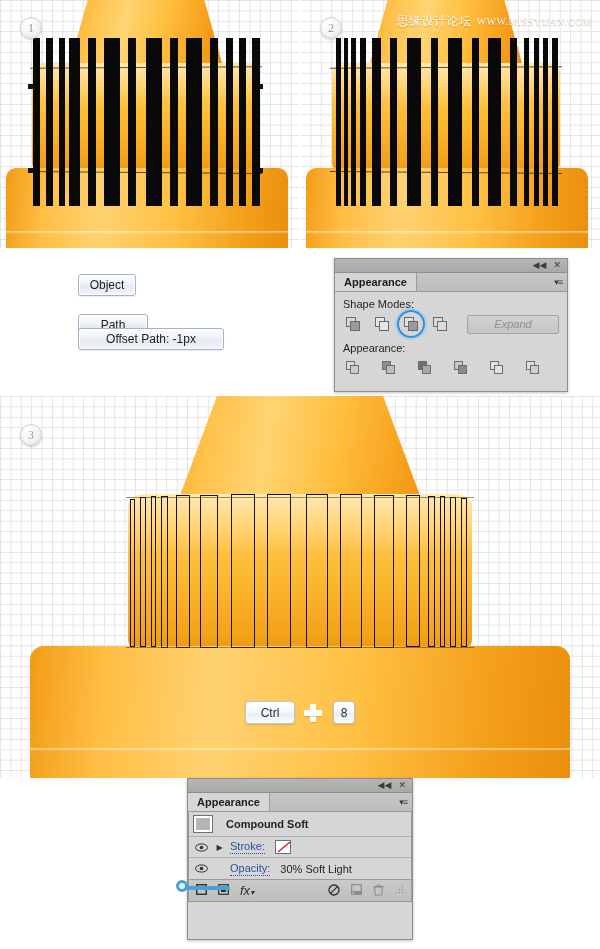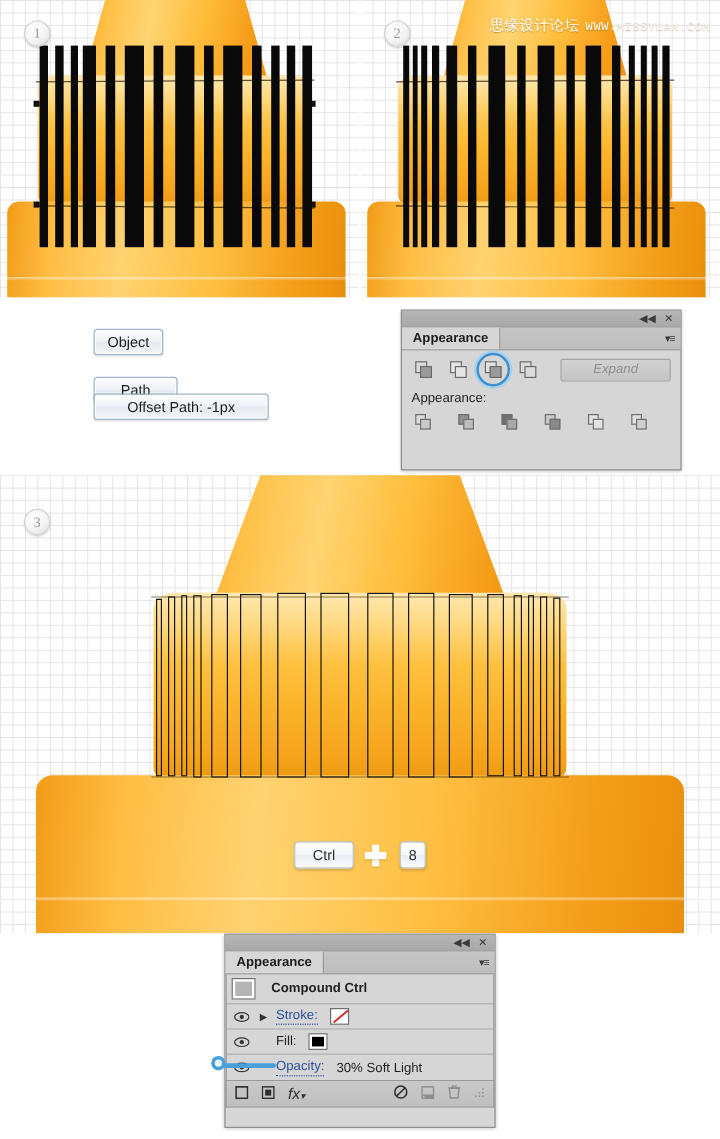--- a/index.html
+++ b/index.html
@@ -84,21 +84,21 @@
     z-index: 9;
   }
 
   
   .watermark {
     position: absolute; right: 8px; top: 13px; z-index: 9;
     color: #ffffff; font-size: 12px; letter-spacing: .5px; white-space: nowrap;
     text-shadow: 0 1px 1px rgba(120,70,0,.45);
     font-family: "DejaVu Sans", sans-serif;
   }
-  .watermark .wm-en { font-family: Liberation Mono, monospace; font-size: 10px; margin-left: 5px; }
+  .watermark .wm-en { font-family: Liberation Serif, serif; font-size: 10px; margin-left: 5px; }
 
   
   .menubtn {
     position: absolute;
     background: linear-gradient(180deg, #fbfcfd 0%, #eef2f7 48%, #e4eaf1 52%, #f2f5f9 100%);
     border: 1px solid #9fb4c8;
     border-radius: 3px;
     box-shadow: inset 0 0 0 1px rgba(255,255,255,.85), 0 1px 1px rgba(0,0,0,.08);
     color: #1c1c1c; font-size: 12px;
     display: flex; align-items: center; justify-content: center;
@@ -333,20 +333,21 @@
   <div class="adobe-panel" id="pathfinder-panel">
     <div class="ap-titlebar">
       <span class="ap-collapse">◀◀</span>
       <span class="ap-close">✕</span>
     </div>
     <div class="ap-tabrow">
       <div class="ap-tab">Appearance</div>
       <span class="ap-menu-icon">▾≡</span>
     </div>
     <div class="ap-body">
+      <div class="ap-label">Shape Modes:</div>
       <div class="pf-row" style="margin-bottom:8px;">
         <div class="pf-btn">
           <div class="pf-glyph">
             <span class="sq sq-back"></span>
               <span class="sq sq-front"></span>
           </div>
         </div>
         <div class="pf-btn">
           <div class="pf-glyph">
             <span class="sq sq-back" style="background:#e6e6e6;"></span>
@@ -458,52 +459,39 @@
       <div class="ap-tab">Appearance</div>
       <span class="ap-menu-icon">▾≡</span>
     </div>
 
     <div class="ap-list">
 
       <div class="ap-item head">
         <div class="thumb-box">
           <div class="thumb-inner"></div>
         </div>
-        <span class="ap-text" style="font-weight:bold; margin-left:8px;">Compound Ctrl</span>
+        <span class="ap-text" style="font-weight:bold; margin-left:8px;">Compound Soft</span>
       </div>
 
       <div class="ap-item">
         <span class="eye-col">
           <svg width="13" height="9" viewBox="0 0 13 9">
               <ellipse cx="6.5" cy="4.5" rx="6" ry="3.6" fill="none" stroke="#333" stroke-width="1"></ellipse>
               <circle cx="6.5" cy="4.5" r="1.8" fill="#333"></circle>
             </svg>
         </span>
         <span class="tri-col">▶</span>
         <span class="ap-underline">Stroke:</span>
         <span class="swatch-box" style="margin-left:5px;">
           <svg class="slash" width="14" height="12" viewBox="0 0 14 12">
             <line x1="1" y1="11" x2="13" y2="1" stroke="#d42b2b" stroke-width="1.6"></line>
           </svg>
         </span>
       </div>
 
-      <div class="ap-item">
-        <span class="eye-col">
-          <svg width="13" height="9" viewBox="0 0 13 9">
-              <ellipse cx="6.5" cy="4.5" rx="6" ry="3.6" fill="none" stroke="#333" stroke-width="1"></ellipse>
-              <circle cx="6.5" cy="4.5" r="1.8" fill="#333"></circle>
-            </svg>
-        </span>
-        <span class="tri-col"></span>
-        <span class="ap-text">Fill:</span>
-        <span class="swatch-box" style="margin-left:5px;">
-          <span class="swatch-inner-black"></span>
-        </span>
-      </div>
 
       <div class="ap-item" style="border-bottom:none;">
         <span class="eye-col">
           <svg width="13" height="9" viewBox="0 0 13 9">
               <ellipse cx="6.5" cy="4.5" rx="6" ry="3.6" fill="none" stroke="#333" stroke-width="1"></ellipse>
               <circle cx="6.5" cy="4.5" r="1.8" fill="#333"></circle>
             </svg>
         </span>
         <span class="tri-col"></span>
         <span class="ap-underline">Opacity:</span>

